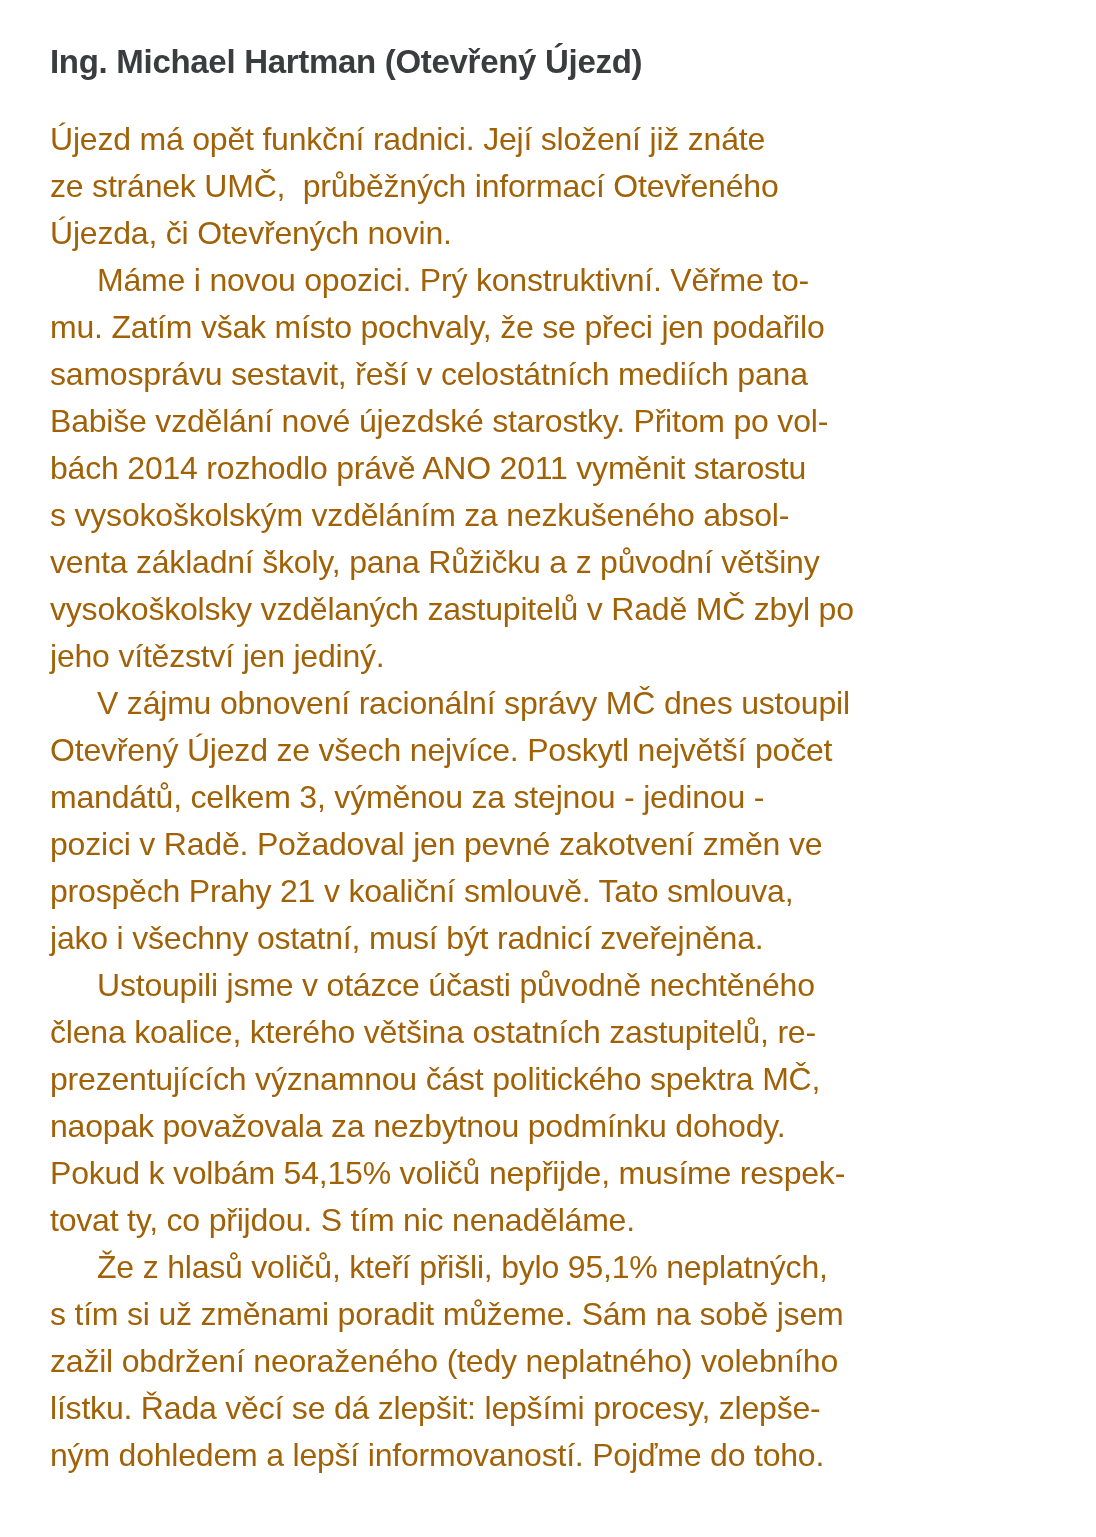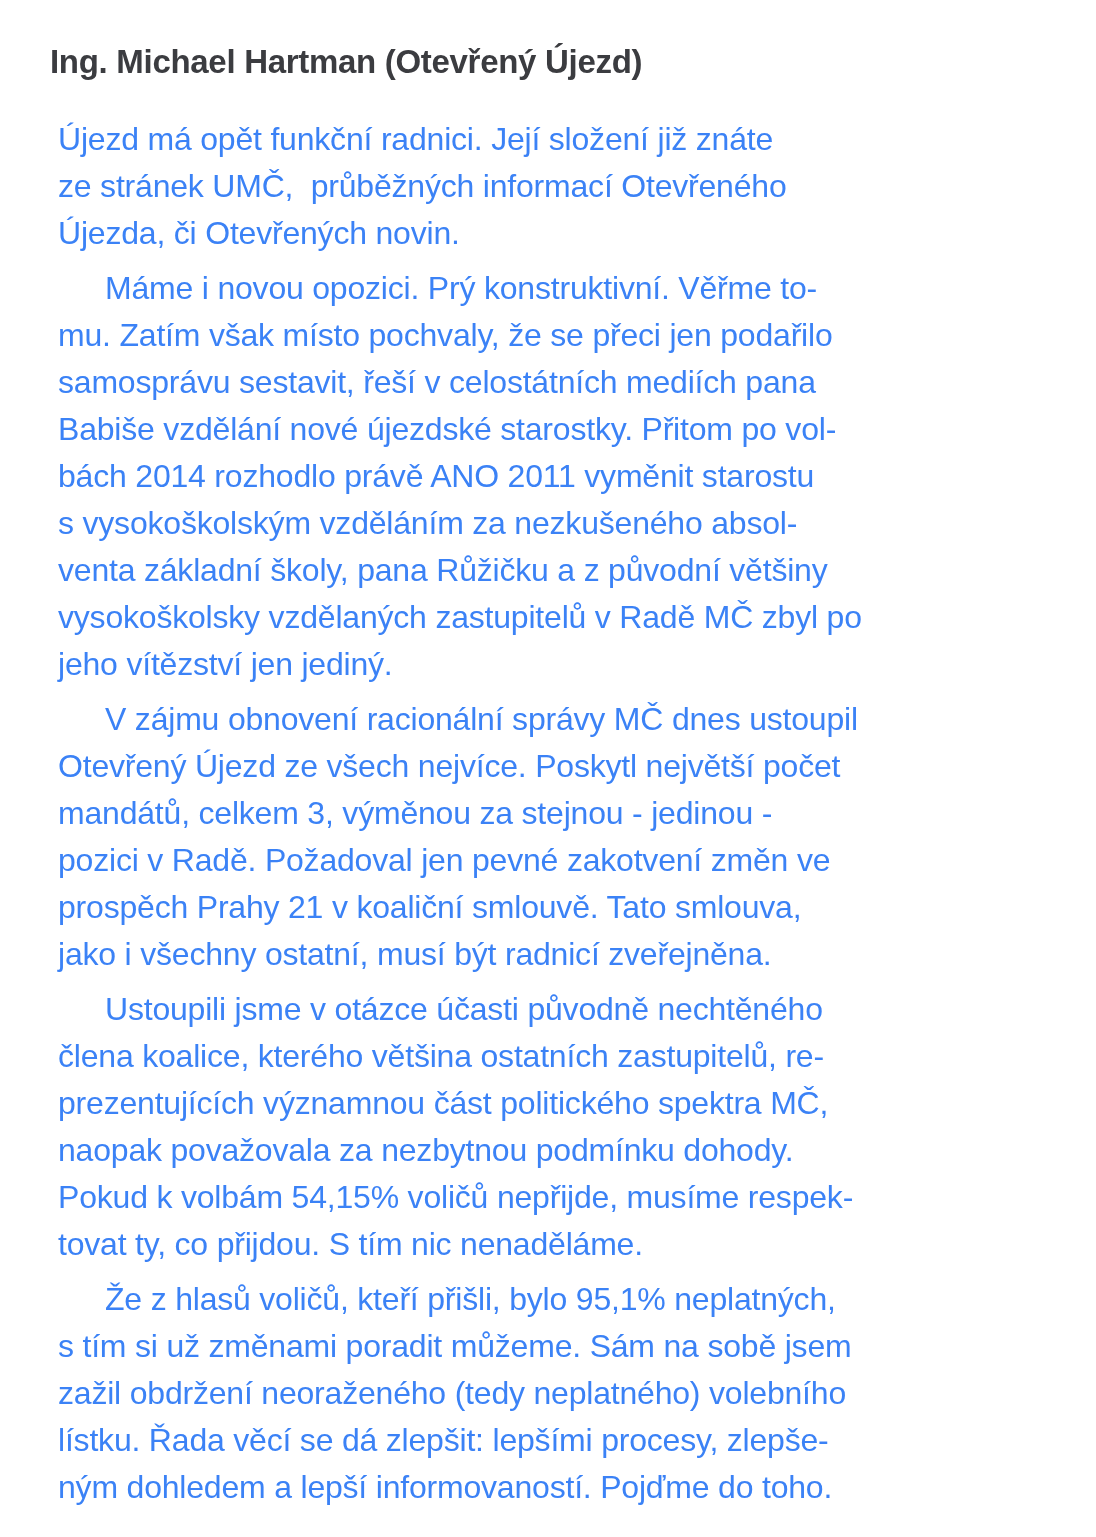--- a/index.html
+++ b/index.html
@@ -20,23 +20,23 @@
     font-size: 33px;
     font-weight: bold;
     color: #3b3c40;
     line-height: 48px;
     margin: 0 0 30px 0;
     letter-spacing: -0.3px;
   }
   .para {
     font-size: 32px;
     font-weight: 400;
-    color: #3b82f6;
+    color: #a16207;
     line-height: 47px;
-    margin: 8px;
+    margin: 0;
     white-space: pre-wrap;      
     letter-spacing: -0.2px;
   }
   .para.indent {
     text-indent: 47px;          
   }
 </style>
 </head>
 <body>
 

